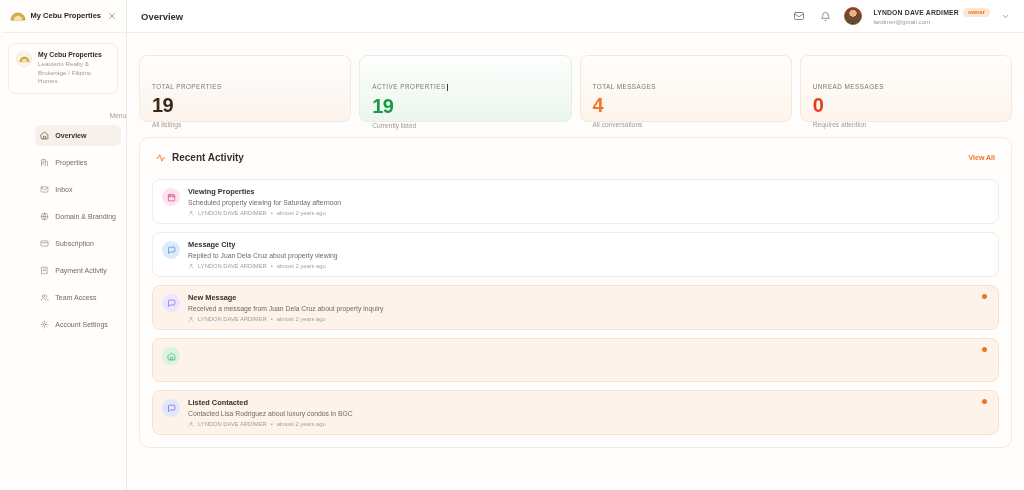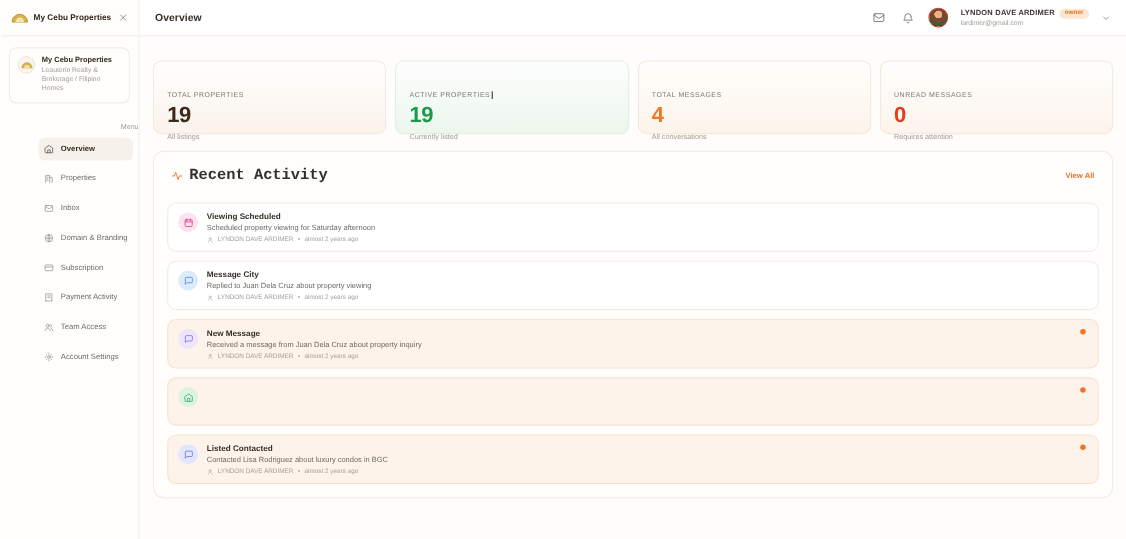--- a/index.html
+++ b/index.html
@@ -57,21 +57,21 @@
   .c2 .stat-value { color:#189a49; }
   .c3 .stat-value { color:#f1762a; }
   .c4 .stat-value { color:#e43d1d; }
   .stat-sub { font-size:6.6px; color:#a09a92; }
   .text-cursor { display:inline-block; width:1px; height:7px; background:#3a3a3a; vertical-align:middle; margin-left:1px; }
 
   
   .activity-card { border:1px solid #f0ebe5; border-radius:10px; background:#fffefd; padding:12px; }
   .activity-head { display:flex; align-items:center; justify-content:space-between; margin-bottom:16px; padding:2px 4px 0 4px; }
   .activity-title-wrap { display:flex; align-items:center; gap:6px; }
-  .activity-title { font-size:14px; font-weight:bold; color:#35302a;font-family:Liberation Mono, monospace; }
+  .activity-title { font-size:10px; font-weight:bold; color:#35302a; }
   .pulse-ico { color:#f07326; display:flex; }
   .view-all { font-size:7px; color:#f07326; background:none; border:none; cursor:pointer; font-weight:bold; }
   .act-item { display:flex; gap:8px; border-radius:8px; border:1px solid #f1ece6; background:#ffffff; padding:7px 9px; margin-bottom:8px; position:relative; min-height:44px; cursor:pointer; }
   .act-item:last-child { margin-bottom:0; }
   .act-item.unread { background:#fdf3ea; border-color:#f8e2cf; }
   .act-ico { width:18px; height:18px; border-radius:50%; display:flex; align-items:center; justify-content:center; flex:0 0 auto; margin-top:1px; }
   .act-ico.pink { background:#fce3ef; color:#d6337f; }
   .act-ico.blue { background:#dcebfc; color:#3f82e8; }
   .act-ico.purple { background:#ece5fb; color:#8a5cf0; }
   .act-ico.green { background:#dcf3e2; color:#23a355; }
@@ -318,21 +318,21 @@
           <button class="view-all">View All</button>
         </div>
 
         <div class="act-item">
           <span class="act-ico pink">
               <svg width="9" height="9" viewBox="0 0 24 24">
                 <use href="#i-calendar"></use>
               </svg>
             </span>
           <div>
-            <div class="act-title">Viewing Scheduled</div>
+            <div class="act-title">Viewing Properties</div>
             <div class="act-desc">Scheduled property viewing for Saturday afternoon</div>
             <div class="act-meta">
               <span class="p-ico">
                   <svg width="6" height="6" viewBox="0 0 24 24">
                     <use href="#i-person"></use>
                   </svg>
                 </span>
               <span>LYNDON DAVE ARDIMER</span>
               <span>•</span>
               <span>almost 2 years ago</span>

